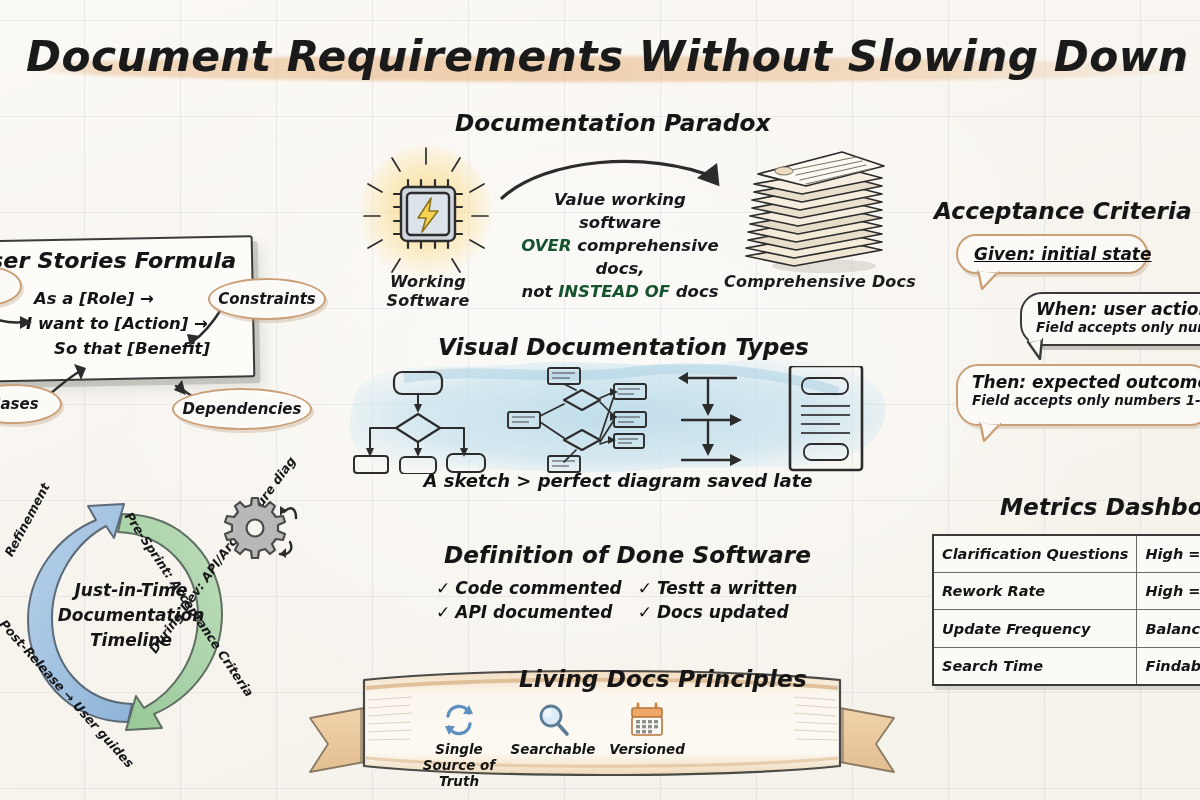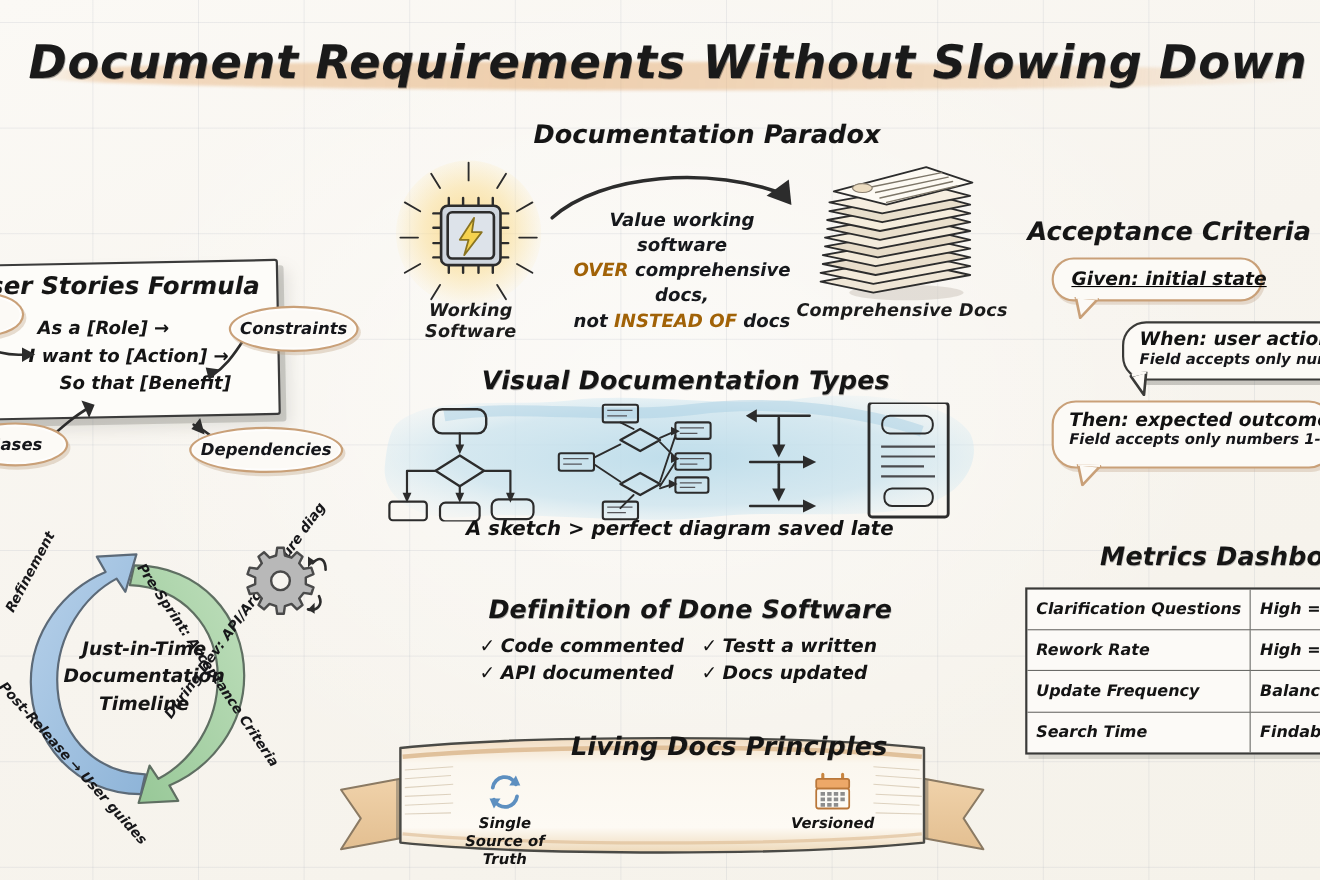--- a/index.html
+++ b/index.html
@@ -66,40 +66,40 @@
 
   
   .sect-h {
     position: absolute;
     font-size: 23px; font-weight: 700; font-style: italic;
     color: #151515; white-space: nowrap;
     text-shadow: .5px .3px 0 rgba(0,0,0,.3);
   }
 
   
-  #paradox-h { left: 485px; top: 110px; text-align: center; }
+  #paradox-h { left: 455px; top: 110px; text-align: center; }
 
   #chip-wrap { position: absolute; left: 352px; top: 146px; width: 148px; height: 150px; }
   #chip-glow {
     position: absolute; left: 8px; top: 0px; width: 132px; height: 132px;
     background: radial-gradient(circle at 50% 48%, rgba(250,214,131,0.85) 0%, rgba(251,223,152,0.55) 42%, rgba(252,235,190,0.18) 68%, rgba(255,250,230,0) 80%);
     border-radius: 50%;
   }
   #chip-rays { position: absolute; left: 0; top: -6px; }
   #chip-body { position: absolute; left: 36px; top: 28px; }
   #chip-label { position: absolute; left: -4px; top: 126px; width: 160px; text-align: center; font-size: 16px; font-weight: 700; font-style: italic; }
 
   #paradox-arrow { position: absolute; left: 498px; top: 152px; }
 
   #paradox-text {
     position: absolute; left: 512px; top: 188px; width: 216px;
     text-align: center; font-size: 16.5px; line-height: 23px;
     font-weight: 700; font-style: italic; color: #16181c;
   }
-  .accent-blue { color: #a16207; margin-top: 12px; }
+  .accent-blue { color: #14532d; margin-top: 12px; }
 
   #docstack-wrap { position: absolute; left: 732px; top: 138px; width: 170px; height: 160px; }
   #docstack-label { position: absolute; left: -10px; top: 134px; width: 196px; text-align: center; font-size: 16px; font-weight: 700; font-style: italic; }
 
   
   #stories-card {
     position: absolute; left: -32px; top: 238px; width: 286px; height: 142px;
     background: #fdfcf9;
     border: 2px solid #3b3b3b;
     border-radius: 3px;
@@ -205,21 +205,21 @@
     display: grid; grid-template-columns: 1fr 1fr; gap: 4px 16px;
   }
   .dod-item { font-size: 17px; font-weight: 700; font-style: italic; color: #131313; white-space: nowrap; }
   .dod-item .ck { font-style: normal; font-weight: 700; margin-right: 5px; }
 
   
   #ribbon-wrap { position: absolute; left: 302px; top: 660px; width: 600px; height: 136px; }
   #ribbon-h { left: 482px; top: 666px; margin-left: 37px; }
   #ribbon-items {
     position: absolute; left: 412px; top: 700px; width: 392px;
-    display: flex; justify-content: space-between; align-items: flex-start;
+    display: flex; justify-content: flex-start; align-items: flex-start;
   }
   .rb-item { width: 94px; text-align: center; }
   .rb-ico { height: 40px; display: flex; align-items: center; justify-content: center; }
   .rb-lab {
     font-size: 13.5px; line-height: 16px; font-weight: 700; font-style: italic; color: #131313;
     margin-top: 1px;
   }
 
   .sk { stroke: #2c2c2c; fill: none; stroke-linecap: round; stroke-linejoin: round; }
 </style>
@@ -619,20 +619,30 @@
             <path d="M8 15 A11 11 0 0 1 29 12"></path>
             <path d="M30 23 A11 11 0 0 1 9 26"></path>
           </g>
           <path d="M29 4 L33 13 L23 13 Z" fill="#5d8fc0"></path>
           <path d="M9 34 L5 25 L15 25 Z" fill="#5d8fc0"></path>
         </svg>
       </div>
       <div class="rb-lab">Single Source of Truth</div>
     </div>
 
+    <div class="rb-item">
+      <div class="rb-ico">
+        <svg width="38" height="38" viewBox="0 0 38 38">
+          <circle cx="17" cy="15" r="10" fill="#dcebf5" stroke="#5b7d96" stroke-width="2.8"></circle>
+          <circle cx="14" cy="12" r="4.5" fill="#f2f8fc" opacity=".8"></circle>
+          <path d="M24 23 L33 33" stroke="#5b7d96" stroke-width="3.6" stroke-linecap="round"></path>
+        </svg>
+      </div>
+      <div class="rb-lab">Searchable</div>
+    </div>
 
 
     <div class="rb-item">
       <div class="rb-ico">
         <svg width="38" height="38" viewBox="0 0 38 38">
           <path d="M10 3 L10 9" stroke="#c8853f" stroke-width="2.8" stroke-linecap="round"></path>
           <path d="M28 3 L28 9" stroke="#c8853f" stroke-width="2.8" stroke-linecap="round"></path>
           <rect x="4" y="7" width="30" height="9" rx="2" fill="#eda868" stroke="#b9773a" stroke-width="1.6"></rect>
           <rect x="4" y="16" width="30" height="18" rx="2" fill="#fcfaf5" stroke="#b9773a" stroke-width="1.6"></rect>
           <g fill="#8d8d8d">

